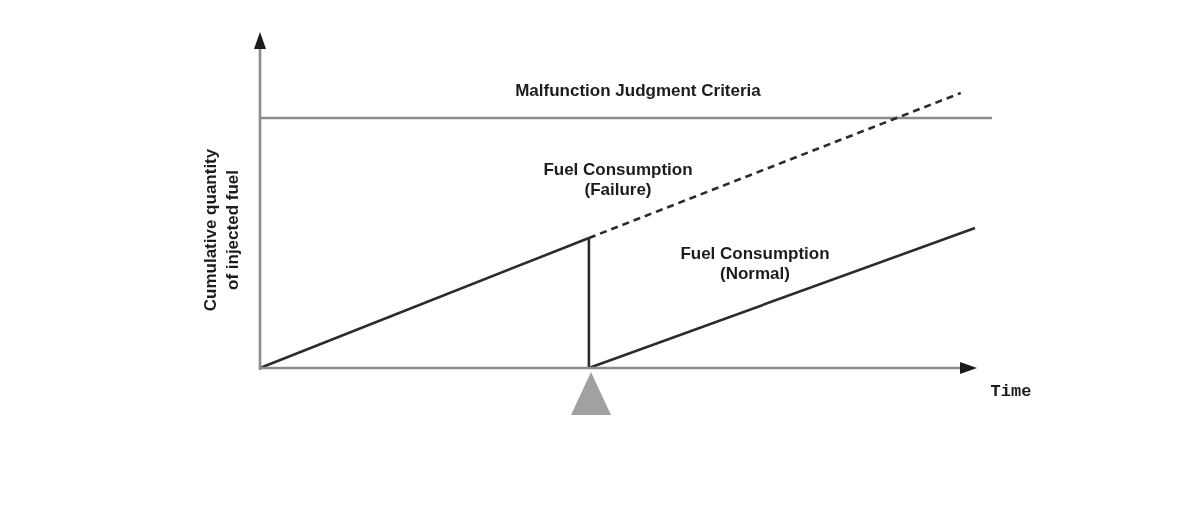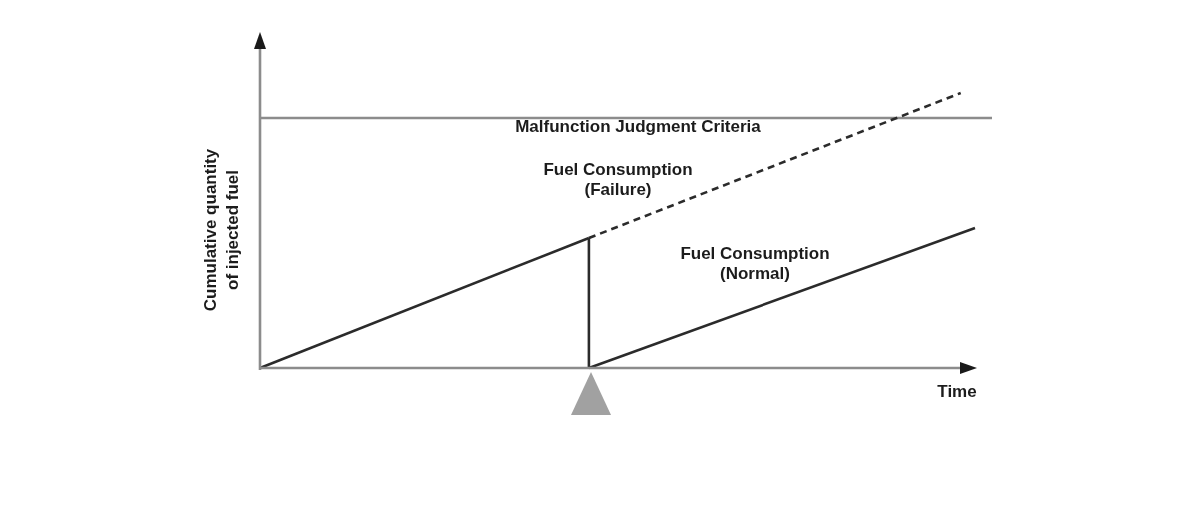--- a/index.html
+++ b/index.html
@@ -46,24 +46,24 @@
     <polygon points="260,32 254,49 266,49" fill="#1a1a1a"></polygon>
     <line x1="259" y1="368" x2="962" y2="368" stroke="#8c8c8c" stroke-width="2.6"></line>
     <polygon points="977,368 960,362 960,374" fill="#1a1a1a"></polygon>
 
     <polygon points="591,372 571,415 611,415" fill="#a1a1a1"></polygon>
   </svg>
 
   <div class="lbl lbl-y" style="left:222px; top:230px;">Cumulative quantity
 of injected fuel</div>
 
-  <div class="lbl" style="left:638px; top:81px;margin-top:36px;">Malfunction Judgment Criteria</div>
+  <div class="lbl" style="left:638px; top:81px;">Malfunction Judgment Criteria</div>
 
   <div class="lbl" style="left:618px; top:160px;">Fuel Consumption
 (Failure)</div>
 
   <div class="lbl" style="left:755px; top:244px;">Fuel Consumption
 (Normal)</div>
 
-  <div class="lbl" style="left:957px; top:382px;">Time</div>
+  <div class="lbl" style="left:1011px; top:382px;font-family:Liberation Mono, monospace;">Time</div>
 
 
 </div>
 
 </body></html>

